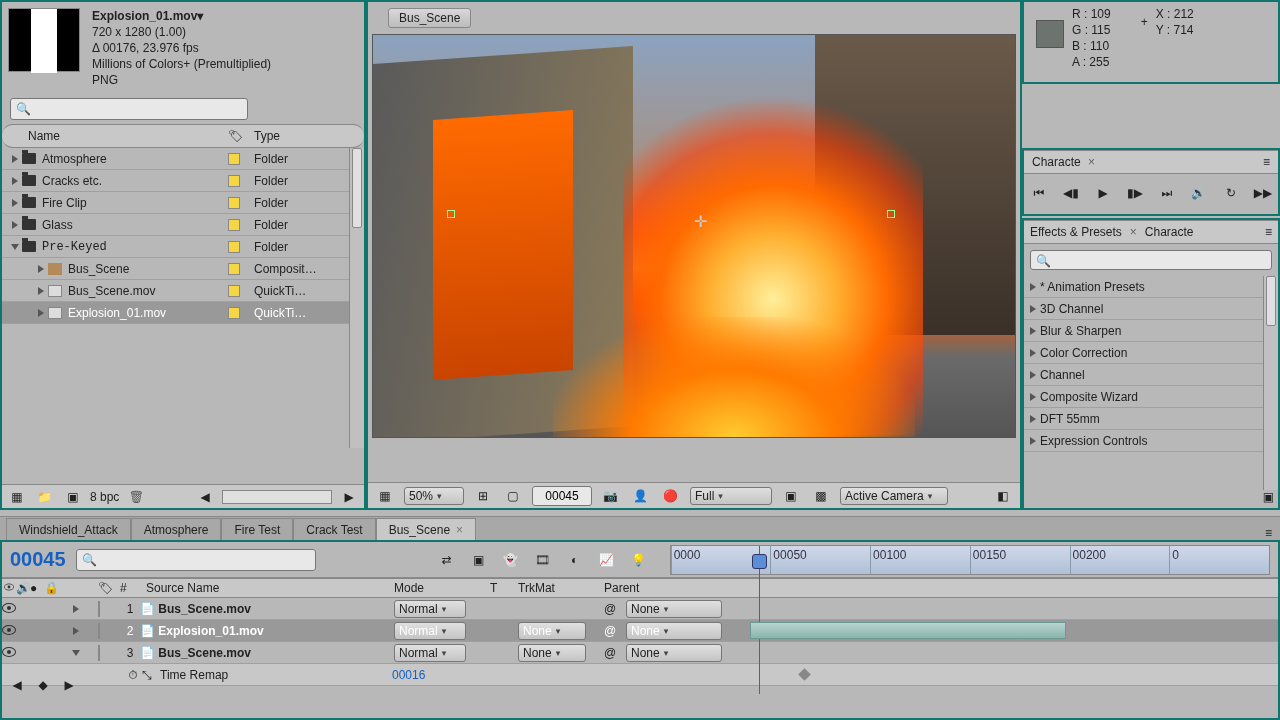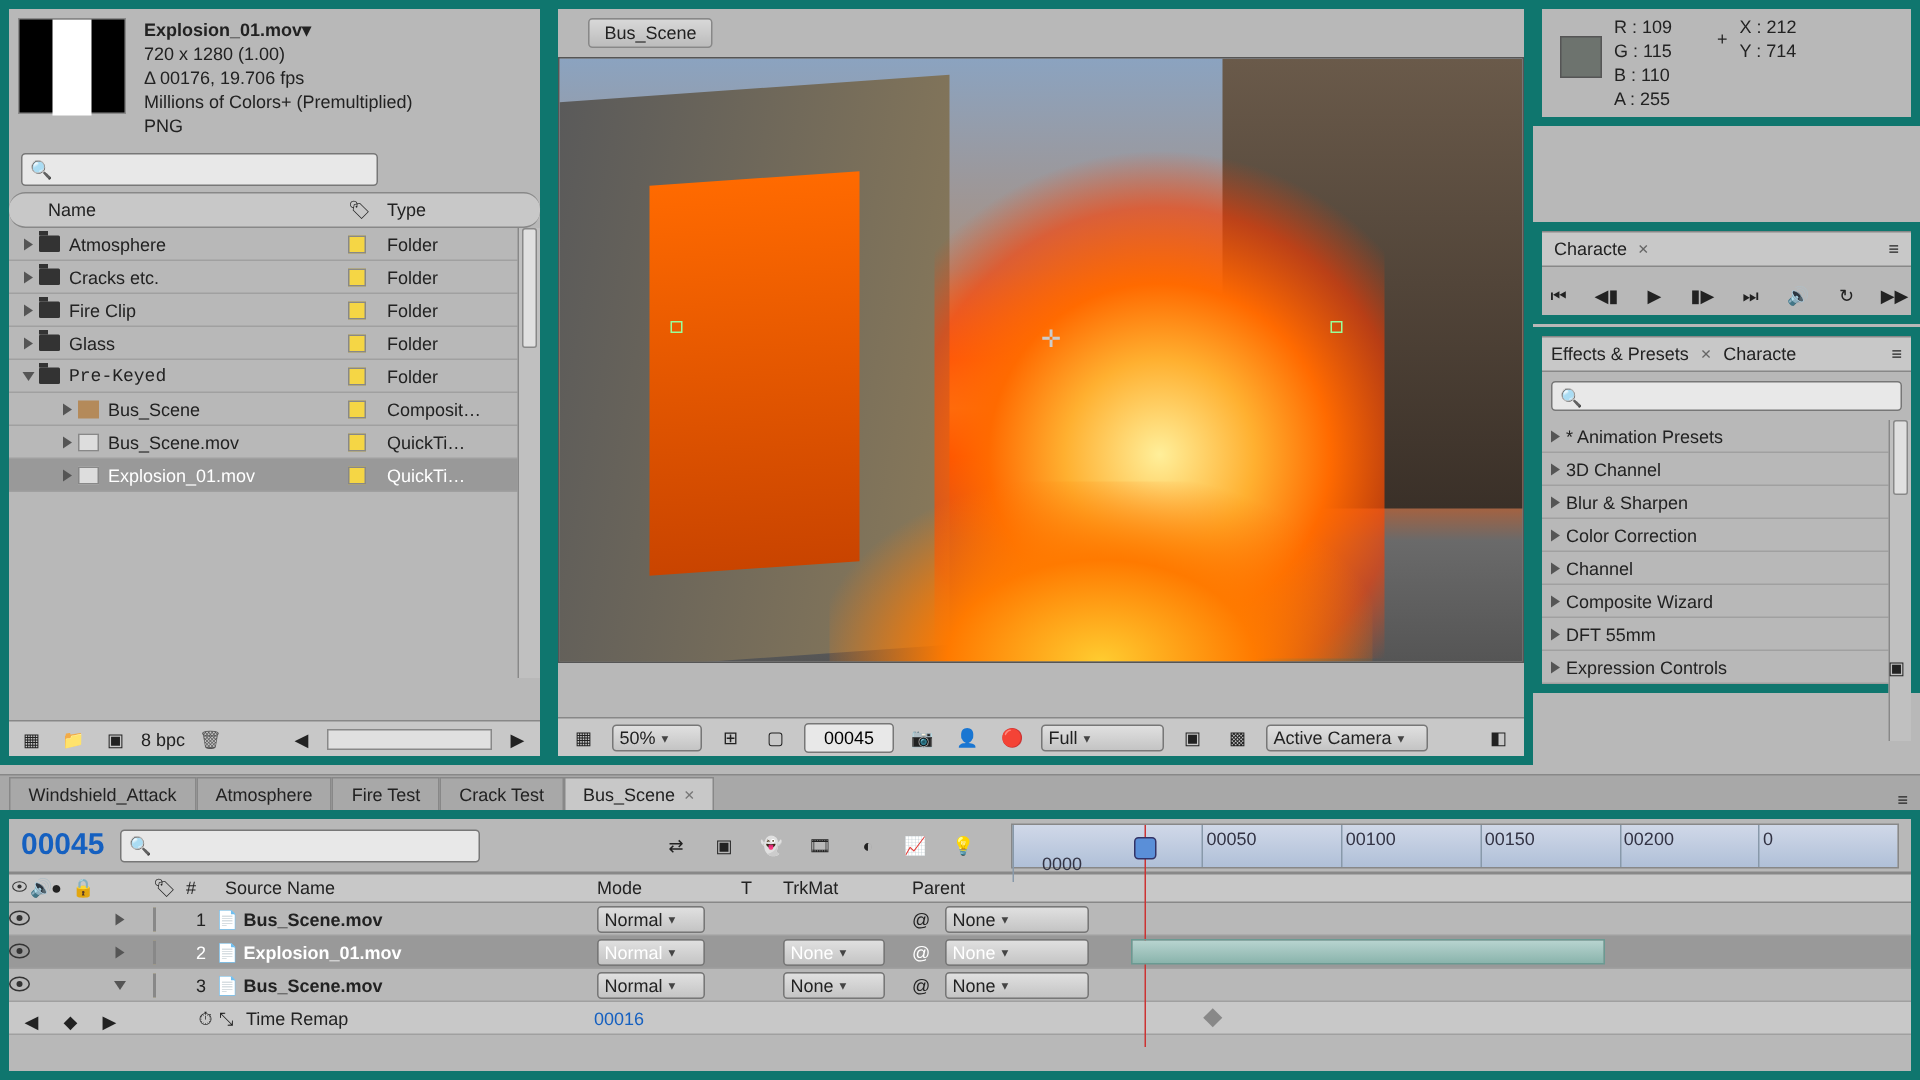--- a/index.html
+++ b/index.html
@@ -1,18 +1,18 @@
 <!DOCTYPE html>
 <html><head>
 <meta charset="utf-8">
 <style>
 * { margin:0; padding:0; box-sizing:border-box; font-family:"Lucida Grande",Tahoma,Arial,sans-serif; font-size:12px; }
 body { width:1280px; height:720px; background:#b8b8b8; color:#222; overflow:hidden; position:relative; }
 .box { position:absolute; }
-.panel { background:#b8b8b8; border:6px solid #0f766e; }
+.panel { background:#b8b8b8; border:2px solid #0f766e; }
 .btn { background:linear-gradient(#d8d8d8,#bcbcbc); border:1px solid #888; border-radius:3px; display:inline-flex; align-items:center; justify-content:center; cursor:pointer; }
 .ico { width:16px; height:16px; display:inline-flex; align-items:center; justify-content:center; }
 .header-row { display:flex; align-items:center; height:24px; border-top:1px solid #888; border-bottom:1px solid #888; background:#c8c8c8; }
 .drop { display:inline-flex; align-items:center; background:linear-gradient(#e0e0e0,#c4c4c4); border:1px solid #777; border-radius:3px; padding:1px 4px; cursor:pointer; }
 .drop::after { content:"▾"; margin-left:4px; font-size:9px; color:#444; }
 .row { display:flex; align-items:center; height:22px; border-bottom:1px solid #a0a0a0; }
 .row.sel { background:#999; color:#fff; }
 .folder { display:inline-block; width:14px; height:11px; background:#333; border-radius:1px; margin-right:6px; position:relative; }
 .folder::before { content:""; position:absolute; top:-3px; left:0; width:6px; height:3px; background:#333; }
 .swatch { width:12px; height:12px; background:#f5d645; border:1px solid #888; }
@@ -32,21 +32,21 @@
 
 <div class="box panel" style="left:0; top:0; width:366px; height:510px;">
 
   <div style="display:flex; padding:6px;">
     <div style="width:72px; height:64px; background:#000; border:1px solid #888; position:relative;">
       <div style="position:absolute; left:22px; top:0; width:26px; height:64px; background:#fff;"></div>
     </div>
     <div style="margin-left:12px; line-height:16px;">
       <div style="font-weight:bold;">Explosion_01.mov▾</div>
       <div>720 x 1280 (1.00)</div>
-      <div>Δ 00176, 19.706 fps</div>
+      <div>Δ 00176, 23.976 fps</div>
       <div>Millions of Colors+ (Premultiplied)</div>
       <div>PNG</div>
     </div>
   </div>
 
   <div style="padding:4px 8px;">
     <div style="position:relative; width:238px;">
       <span class="ico" style="position:absolute; left:6px; top:3px; color:#666;">🔍</span>
       <input type="text" style="width: 100%; padding-left: 22px; height: 22px;" placeholder="">
     </div>
@@ -194,21 +194,21 @@
     <span class="icon-btn">◀▮</span>
     <span class="icon-btn">▶</span>
     <span class="icon-btn">▮▶</span>
     <span class="icon-btn">⏭</span>
     <span class="icon-btn">🔊</span>
     <span class="icon-btn">↻</span>
     <span class="icon-btn">▶▶</span>
   </div>
 </div>
 
-<div class="box panel" style="left:1022px; top:218px; width:258px; height:244px;">
+<div class="box panel" style="left:1022px; top:218px; width:258px; height:292px;">
   <div class="header-row" style="padding:0 6px;">
     <span>Effects &amp; Presets</span>
     <span style="color:#666; margin:0 8px;">×</span>
     <span>Characte</span>
     <span style="flex:1;"></span>
     <span>≡</span>
   </div>
   <div style="padding:6px;">
     <div style="position:relative;">
       <span class="ico" style="position:absolute; left:6px; top:3px; color:#666;">🔍</span>
@@ -276,21 +276,21 @@
     <span class="icon-btn">⇄</span>
     <span class="icon-btn">▣</span>
     <span class="icon-btn">👻</span>
     <span class="icon-btn">🎞</span>
     <span class="icon-btn">◐</span>
     <span class="icon-btn">📈</span>
     <span class="icon-btn">💡</span>
 
     <div style="flex:1; height:30px; background:linear-gradient(#d0d8e8,#b0c0d8); border:1px solid #888; position:relative; margin-left:10px;">
       <div id="ruler-ticks" style="position:absolute; inset:0; display:flex; font-size:10px; color:#334;">
-          <div style="flex: 1 1 0%; border-left: 1px solid rgb(136, 153, 170); padding: 19px;">0000</div>
+          <div style="flex: 1 1 0%; border-left: 1px solid rgb(136, 153, 170); padding: 2px;">0000</div>
           <div style="flex: 1 1 0%; border-left: 1px solid rgb(136, 153, 170); padding: 2px;">00050</div>
           <div style="flex: 1 1 0%; border-left: 1px solid rgb(136, 153, 170); padding: 2px;">00100</div>
           <div style="flex: 1 1 0%; border-left: 1px solid rgb(136, 153, 170); padding: 2px;">00150</div>
           <div style="flex: 1 1 0%; border-left: 1px solid rgb(136, 153, 170); padding: 2px;">00200</div>
           <div style="flex: 1 1 0%; border-left: 1px solid rgb(136, 153, 170); padding: 2px;">0</div>
         </div>
       <div style="position:absolute; left:88px; top:0; bottom:-120px; width:1px; background:#c33;">
         <div style="position:absolute; top:8px; left:-7px; width:15px; height:15px; background:#5a8fd8; border:1px solid #336; border-radius:3px;"></div>
       </div>
     </div>

